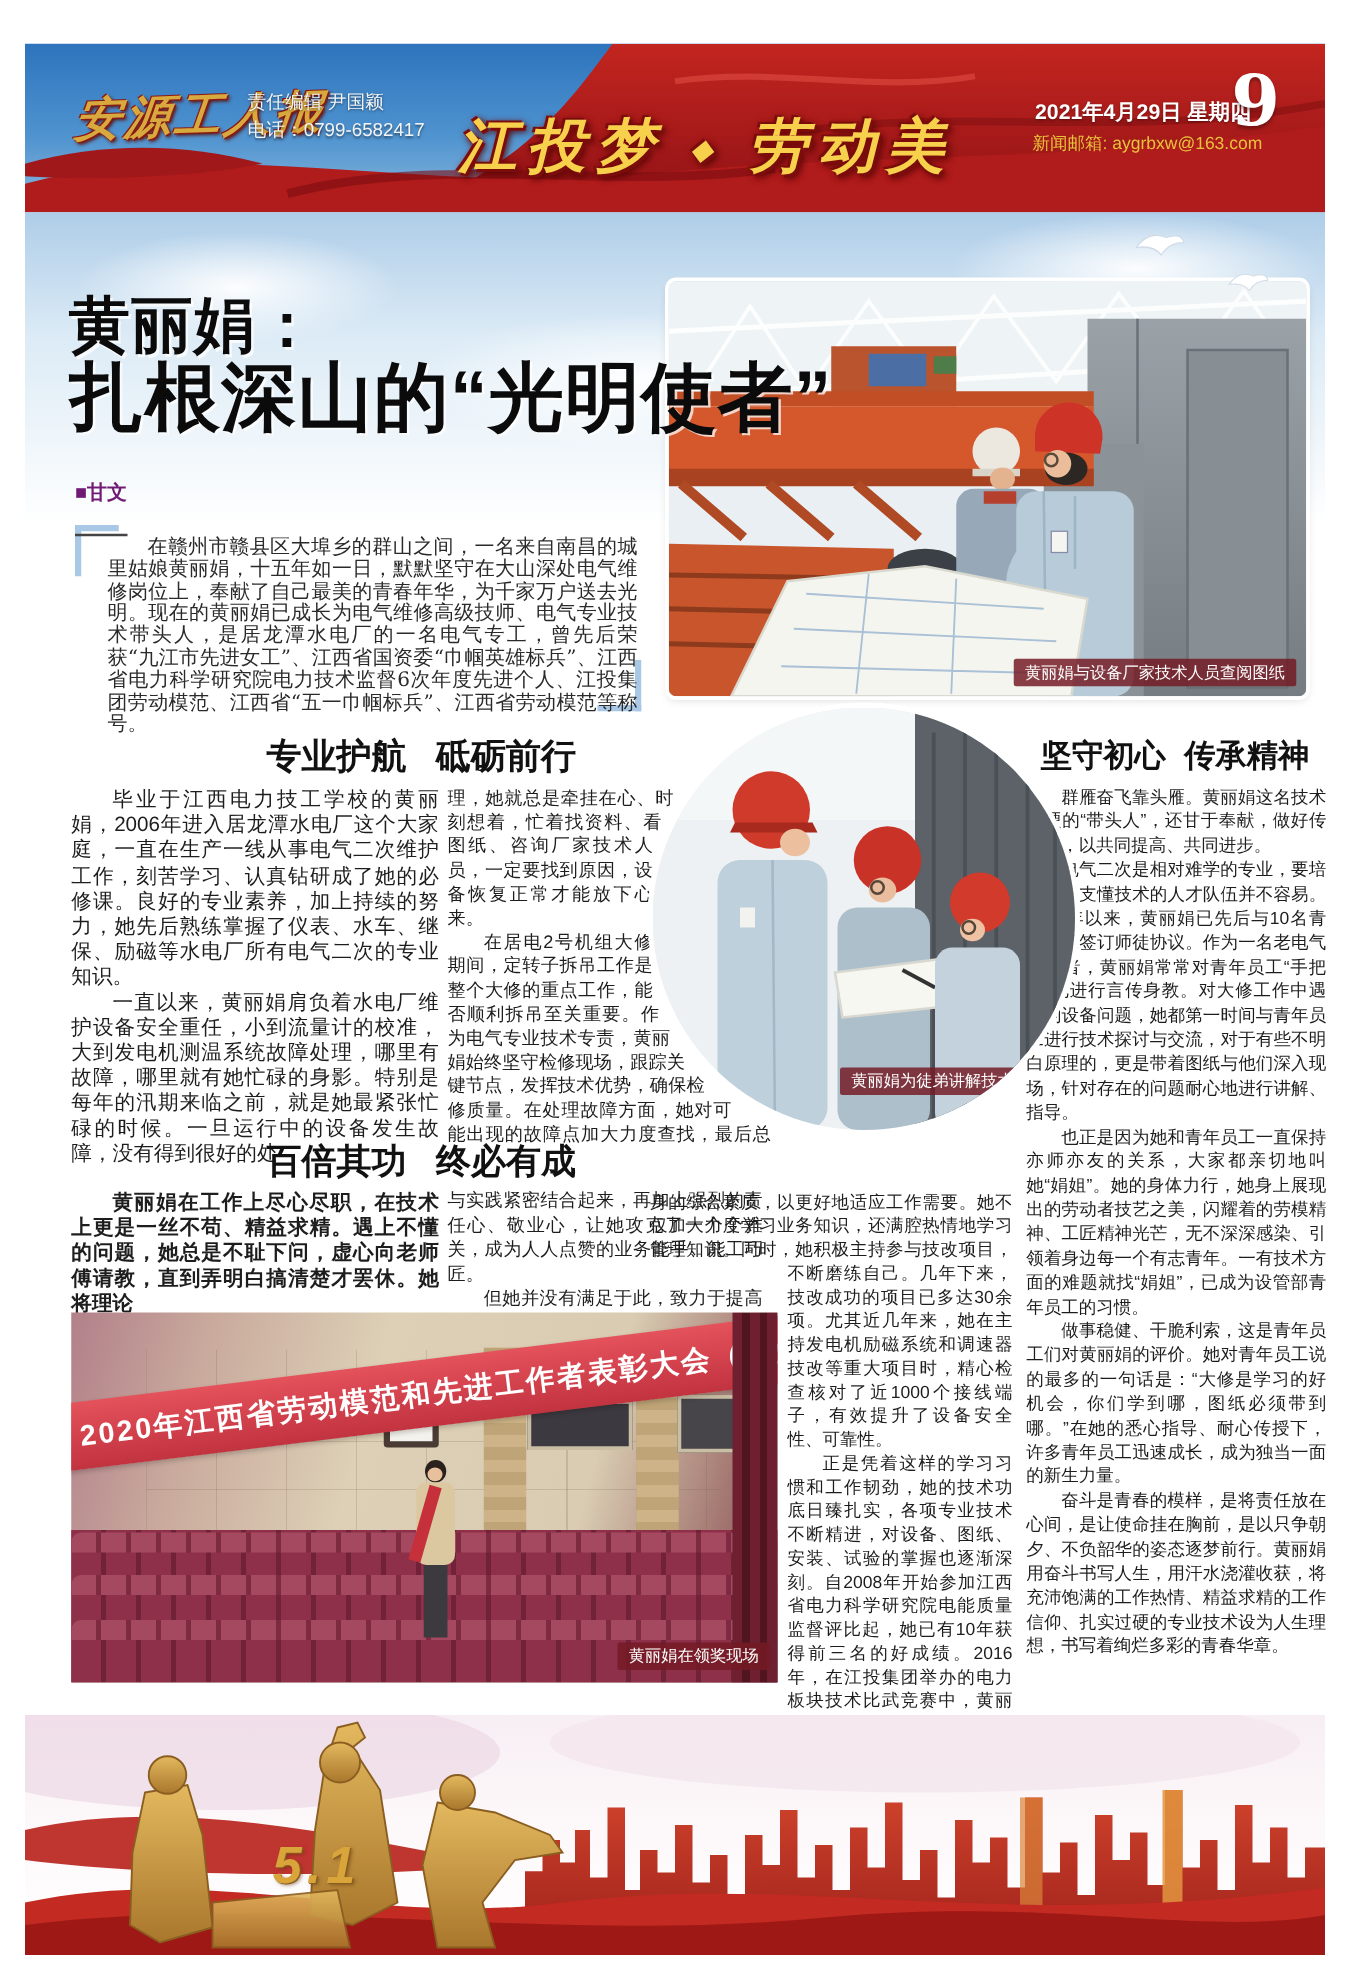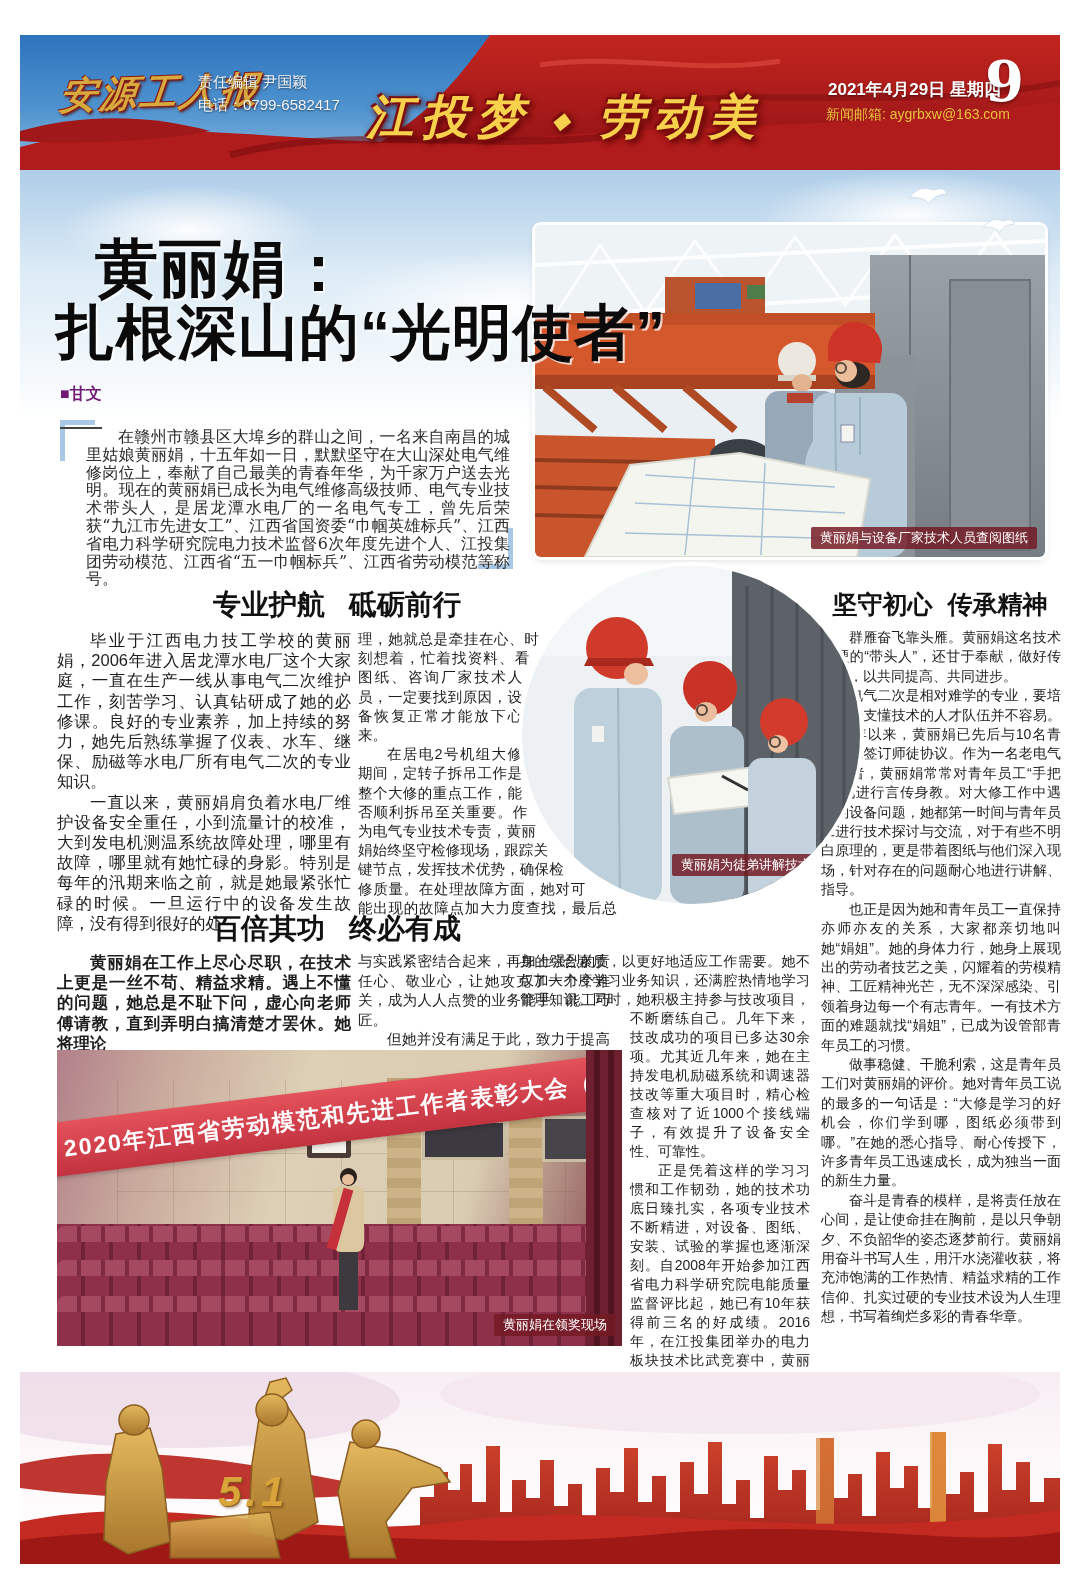--- a/index.html
+++ b/index.html
@@ -25,21 +25,21 @@
   .banner-sep{font-size:22px;vertical-align:middle;color:#f7d04c;}
   .date-line{left:828px;top:78px;color:#fff;font-size:17px;font-weight:bold;z-index:6;
        text-shadow:0 1px 2px rgba(0,0,0,.4);}
   .email-line{left:826px;top:106px;color:#e9c23c;font-size:14px;z-index:6;}
   .page-num{left:985px;top:48px;color:#fff;font-size:56px;font-weight:900;z-index:6;
        text-shadow:0 2px 3px rgba(0,0,0,.35);font-family:"DejaVu Serif",serif;}
 
   
   .headline{left:55px;top:236px;z-index:5;color:#0b0b0b;font-weight:900;line-height:1.04;
        letter-spacing:1px;text-shadow:2px 2px 0 rgba(255,255,255,.75);}
-  .headline .l1{font-size:63px;margin-left:40px;}
+  .headline .l1{font-size:49px;}
   .headline .l2{font-size:60px;}
   .byline{left:60px;top:384px;font-size:16px;font-weight:bold;color:#701a75;
        border-bottom:2px solid #444;padding-bottom:22px;z-index:5;}
 
   
   .intro{left:86px;top:428px;width:424px;font-family:"DejaVu Serif",serif;
        font-size:16px;line-height:17.8px;color:#2a2a2a;text-align:justify;text-indent:2em;z-index:4;}
   .bk{width:30px;height:36px;z-index:3;}
   .bk-tl{left:60px;top:420px;border-left:5px solid #a9c8e6;border-top:5px solid #a9c8e6;}
   .bk-br{left:478px;top:528px;border-right:5px solid #a9c8e6;border-bottom:5px solid #a9c8e6;}

